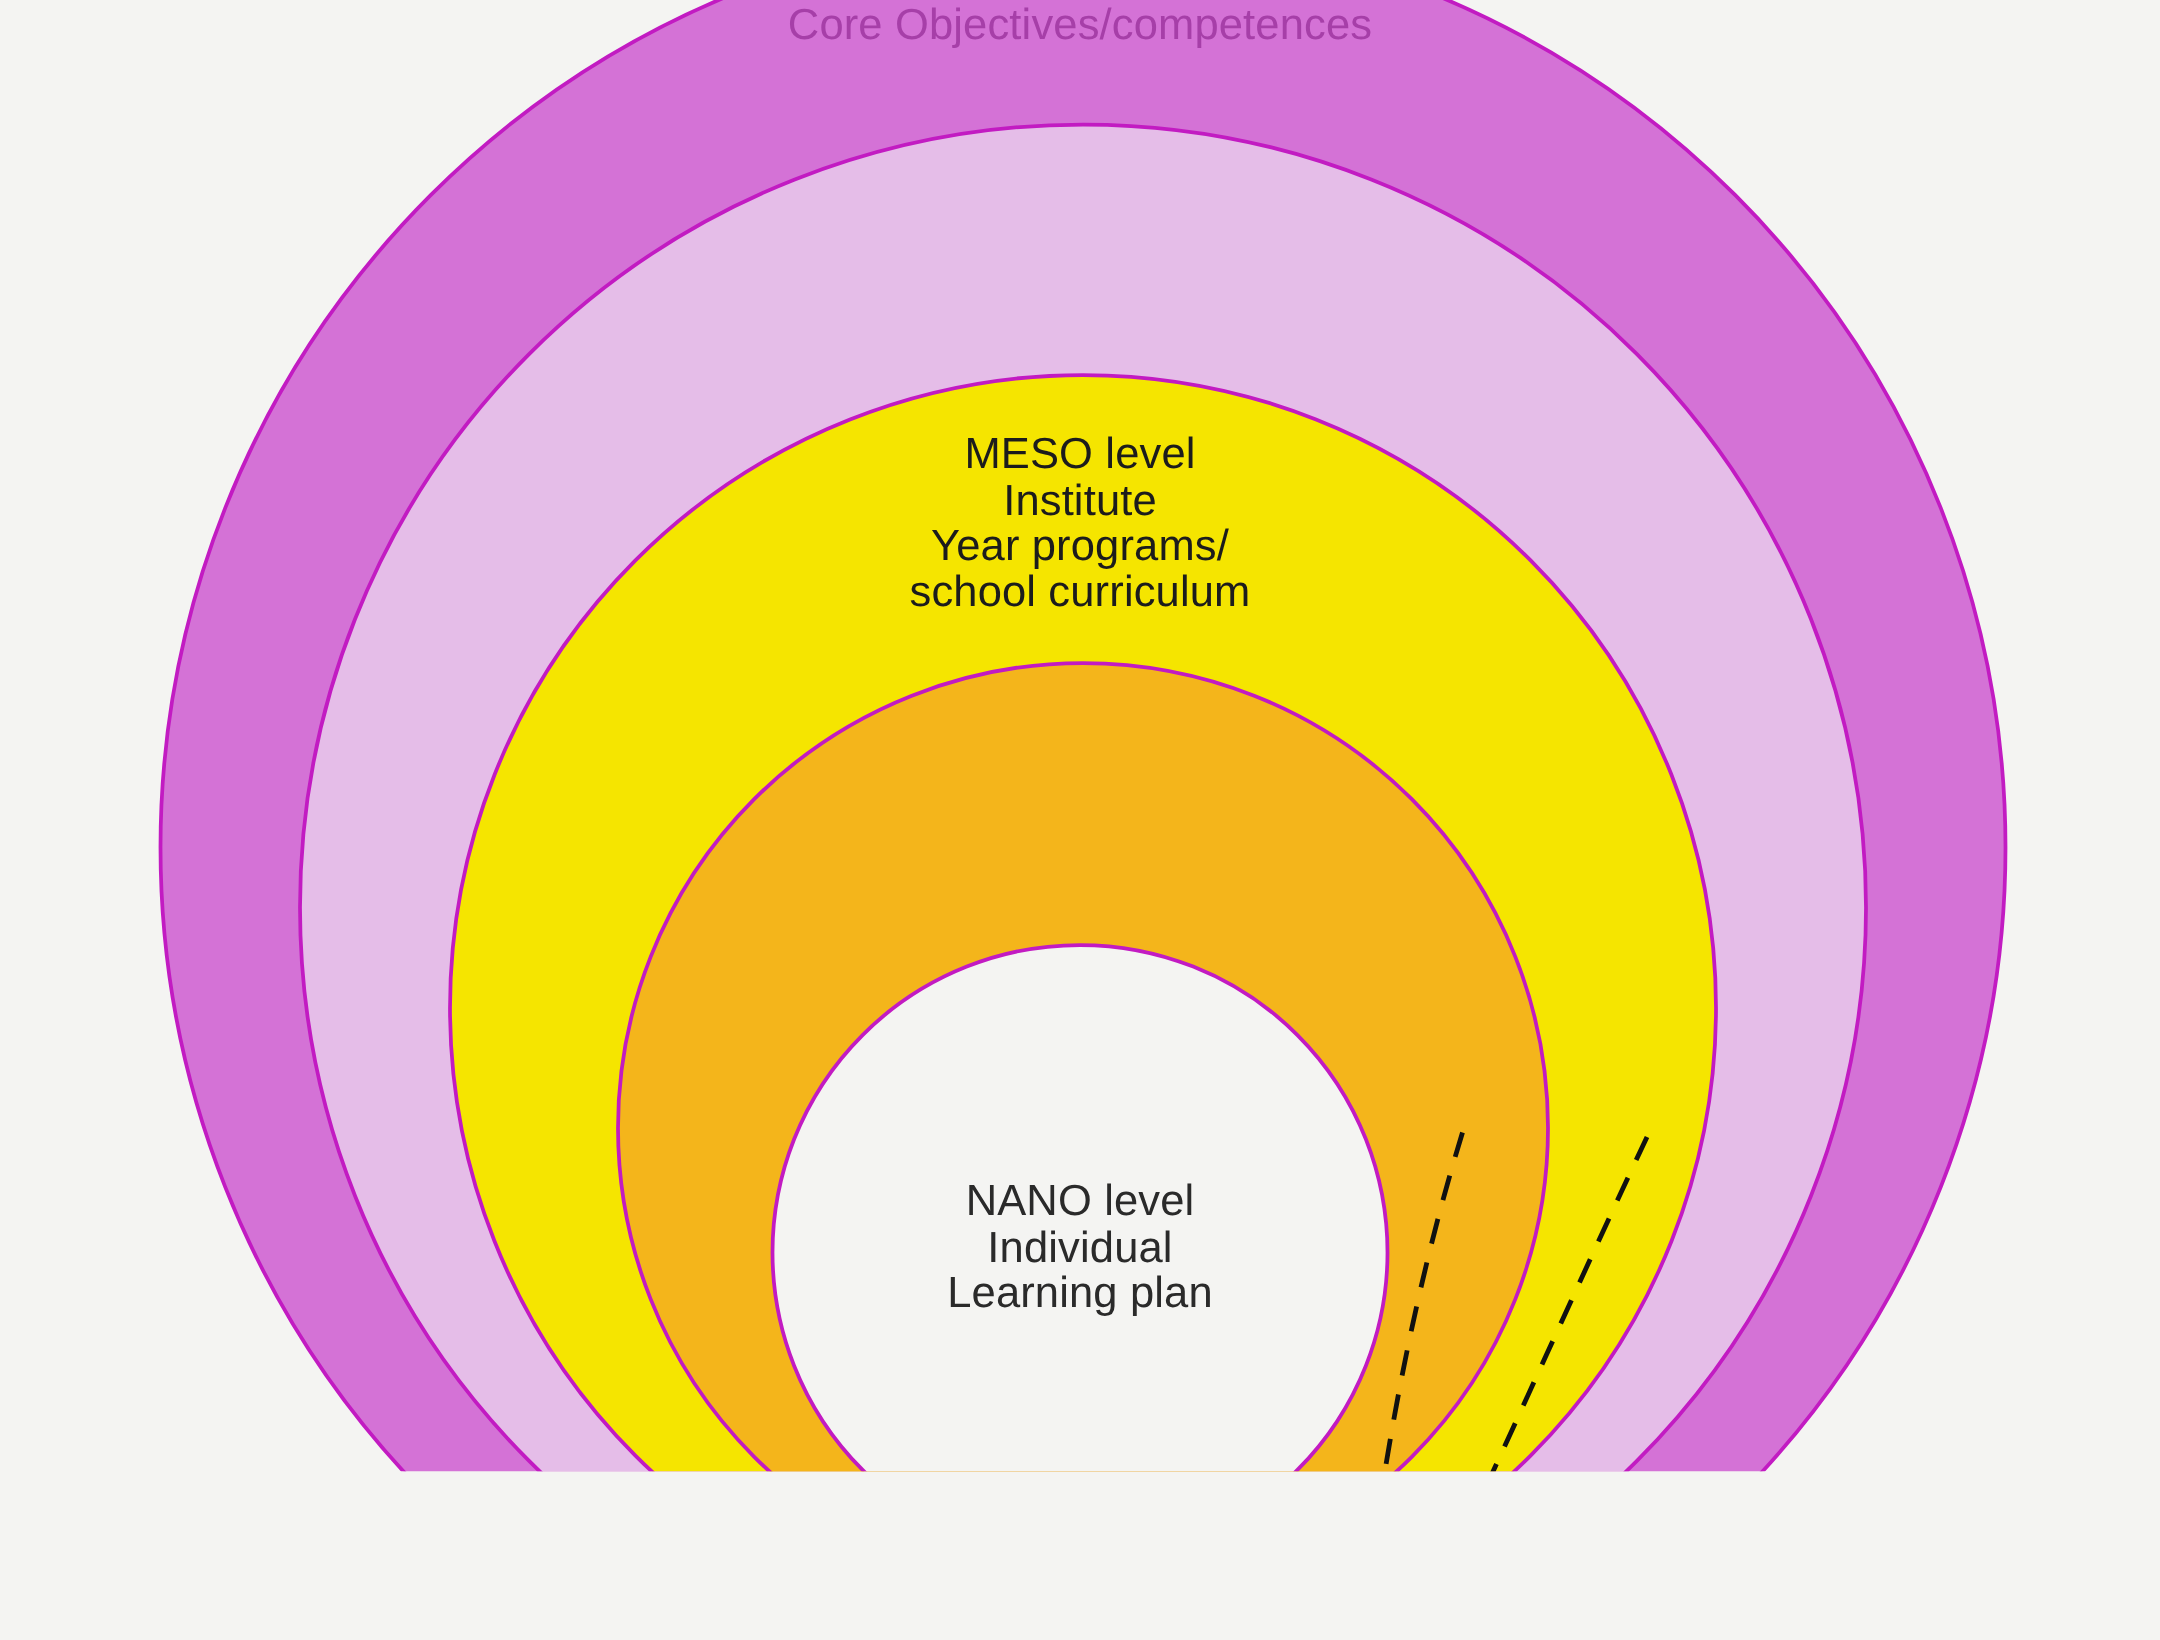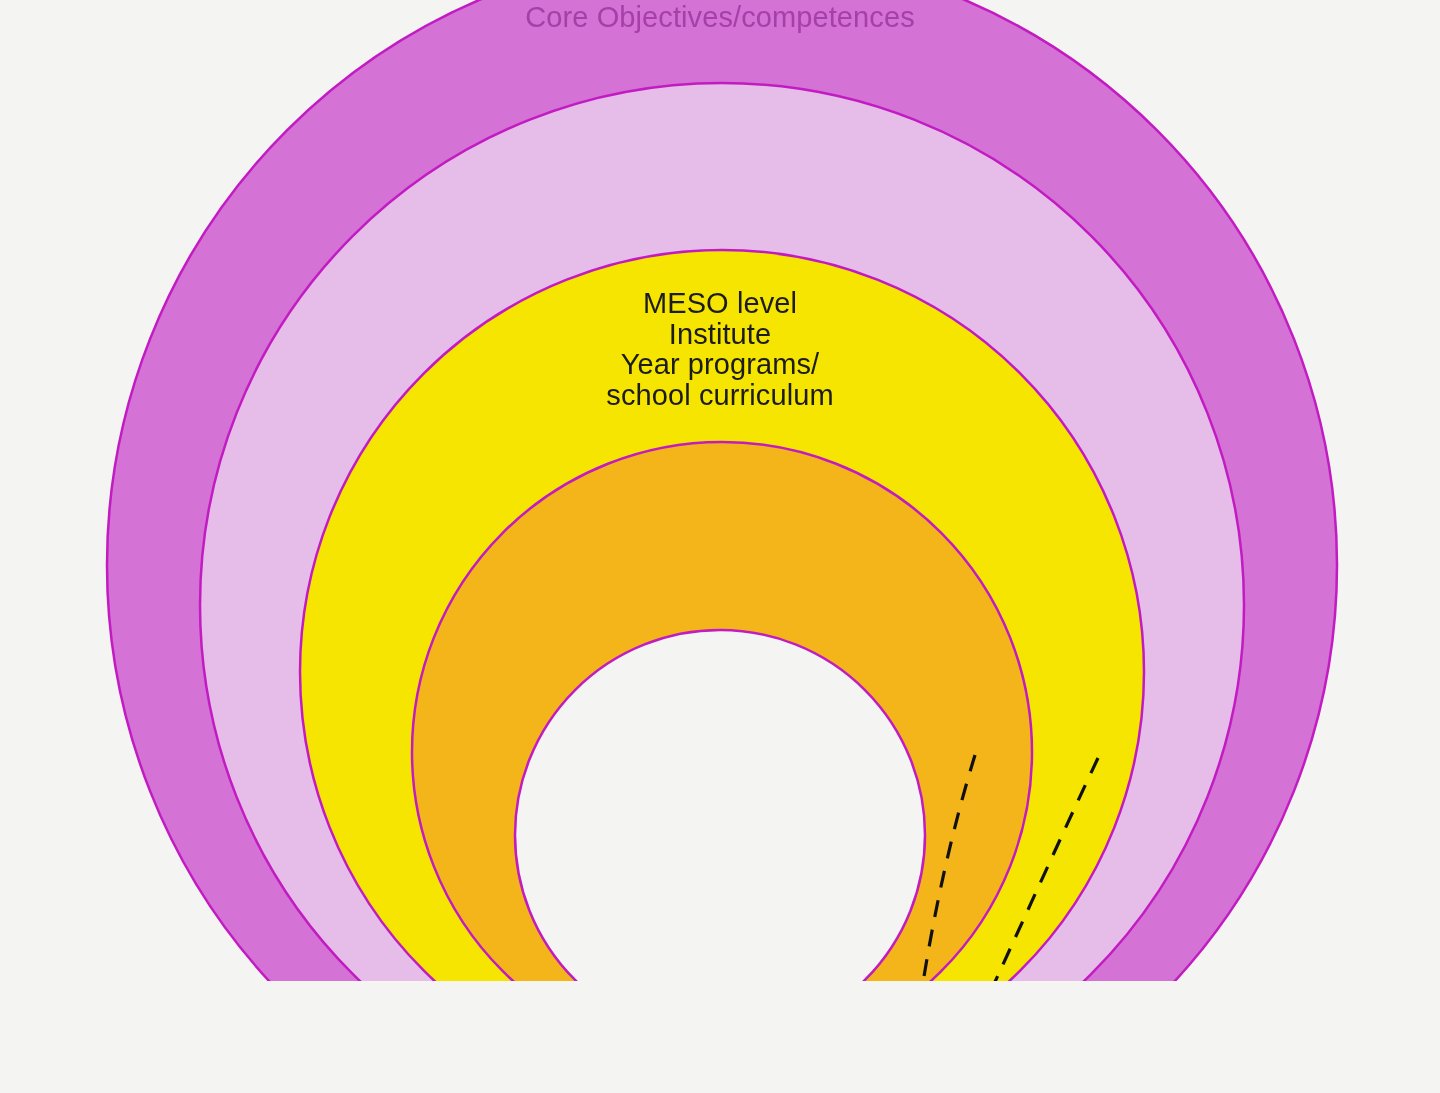--- a/index.html
+++ b/index.html
@@ -104,14 +104,17 @@
 
   <div class="ring-label" id="label-outer">Core Objectives/competences</div>
 
 
   <div class="ring-label" id="label-meso">MESO level
 Institute
 Year programs/
 school curriculum</div>
 
 
+  <div class="ring-label" id="label-nano">NANO level
+Individual
+Learning plan</div>
 
 </div>
 
 </body></html>

